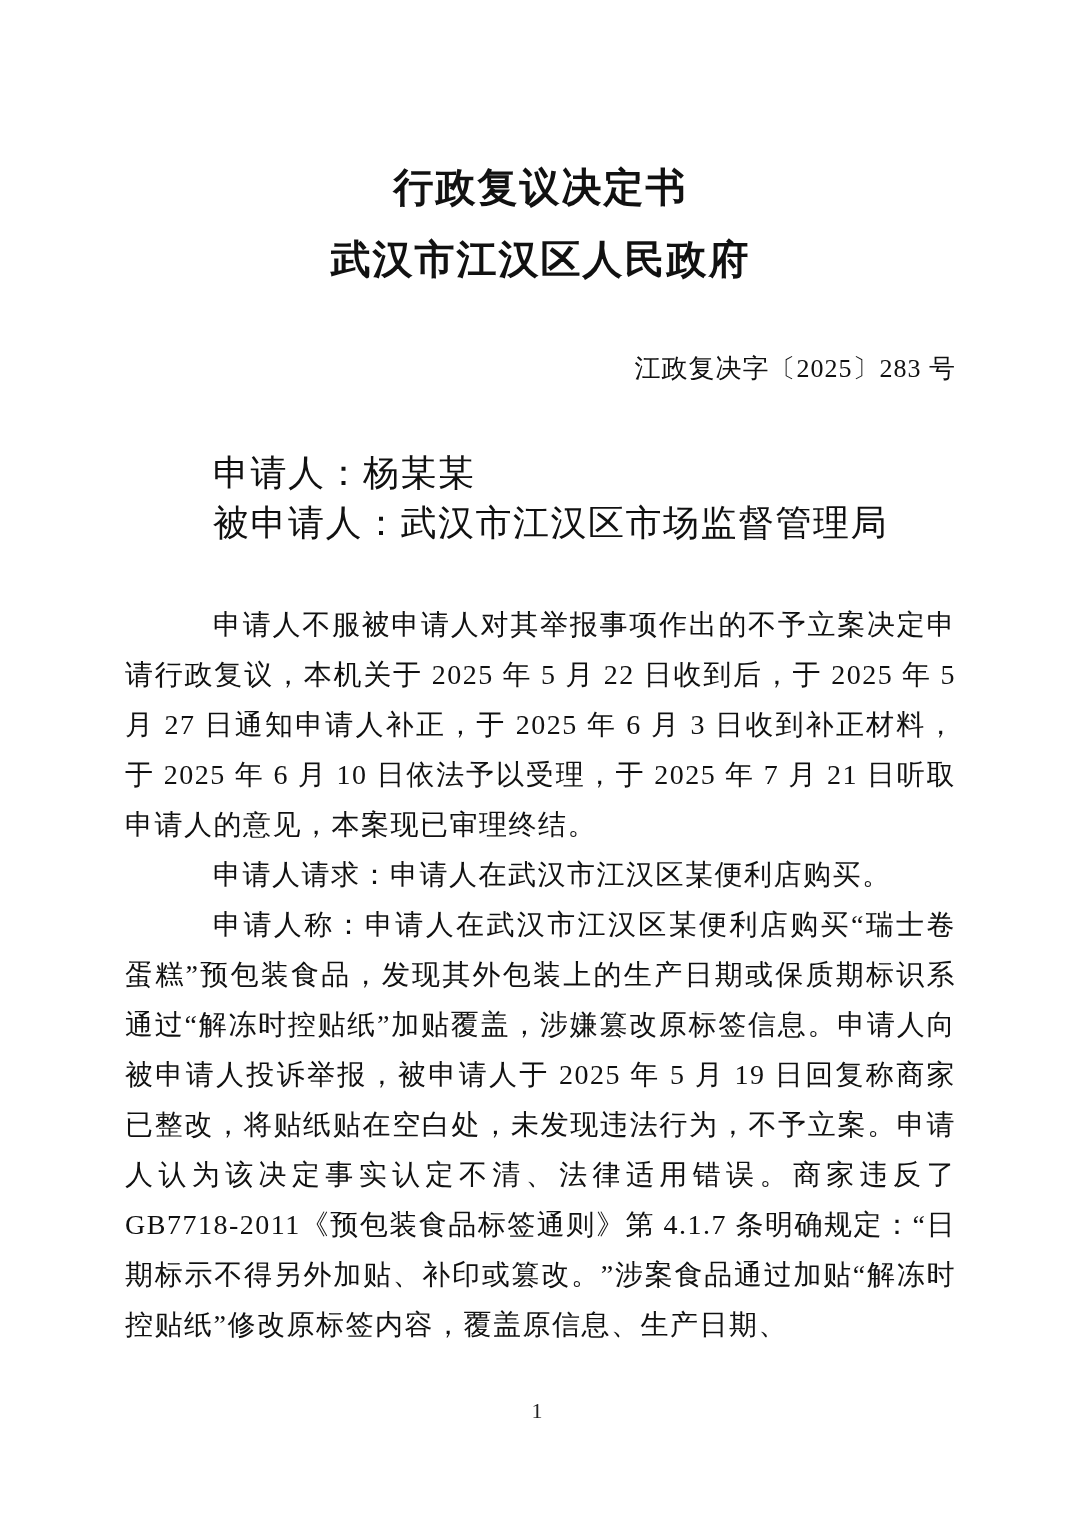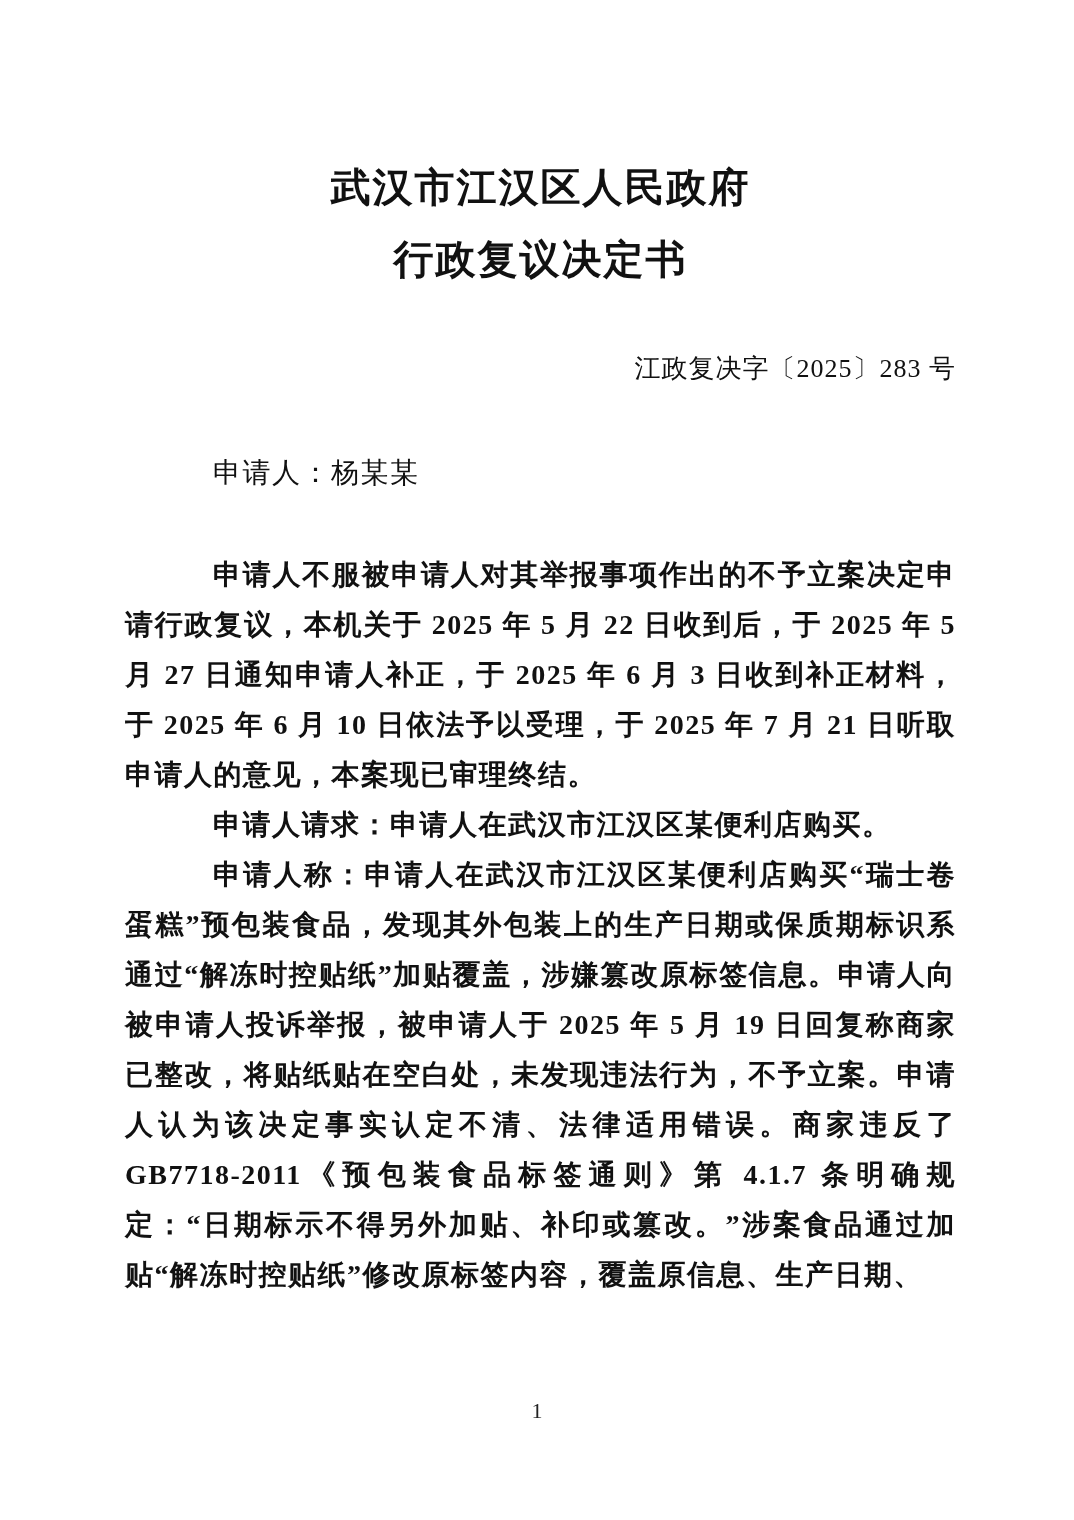--- a/index.html
+++ b/index.html
@@ -29,61 +29,61 @@
   .doc-number {
     margin-top: 56px;
     text-align: right;
     font-size: 26px;
     line-height: 34px;
     letter-spacing: 1px;
   }
   .parties {
     margin-top: 62px;
     padding-left: 88px;
-    font-size: 28px;
+    font-size: 36px;
     line-height: 50px;
     letter-spacing: 1.5px;
   }
   .body-text {
     margin-top: 52px;
     font-size: 28px;
     line-height: 50px;
     letter-spacing: 1.5px;
     text-align: justify;
   }
   .para {
     margin: 0;
     text-indent: 88px;
-    font-weight: bold;
   }
   .page-number {
     position: absolute;
     top: 1398px;
     left: 0;
     width: 1074px;
     text-align: center;
     font-size: 22px;
     letter-spacing: 0;
     color: #222222;
   }
 </style>
 </head>
 <body>
 
 <div class="page">
 
   <div class="title-block">
+    <div>行政复议决定书</div>
     <div>武汉市江汉区人民政府</div>
-    <div>行政复议决定书</div>
   </div>
 
   <div class="doc-number">江政复决字〔2025〕283 号</div>
 
   <div class="parties">
     <div>申请人：杨某某</div>
+    <div>被申请人：武汉市江汉区市场监督管理局</div>
   </div>
 
   <div class="body-text">
     <p class="para">申请人不服被申请人对其举报事项作出的不予立案决定申请行政复议，本机关于 2025 年 5 月 22 日收到后，于 2025 年 5 月 27 日通知申请人补正，于 2025 年 6 月 3 日收到补正材料，于 2025 年 6 月 10 日依法予以受理，于 2025 年 7 月 21 日听取申请人的意见，本案现已审理终结。</p>
     <p class="para">申请人请求：申请人在武汉市江汉区某便利店购买。</p>
     <p class="para">申请人称：申请人在武汉市江汉区某便利店购买“瑞士卷蛋糕”预包装食品，发现其外包装上的生产日期或保质期标识系通过“解冻时控贴纸”加贴覆盖，涉嫌篡改原标签信息。申请人向被申请人投诉举报，被申请人于 2025 年 5 月 19 日回复称商家已整改，将贴纸贴在空白处，未发现违法行为，不予立案。申请人认为该决定事实认定不清、法律适用错误。商家违反了 GB7718-2011《预包装食品标签通则》第 4.1.7 条明确规定：“日期标示不得另外加贴、补印或篡改。”涉案食品通过加贴“解冻时控贴纸”修改原标签内容，覆盖原信息、生产日期、</p>
   </div>
 
   <div class="page-number">1</div>
 

